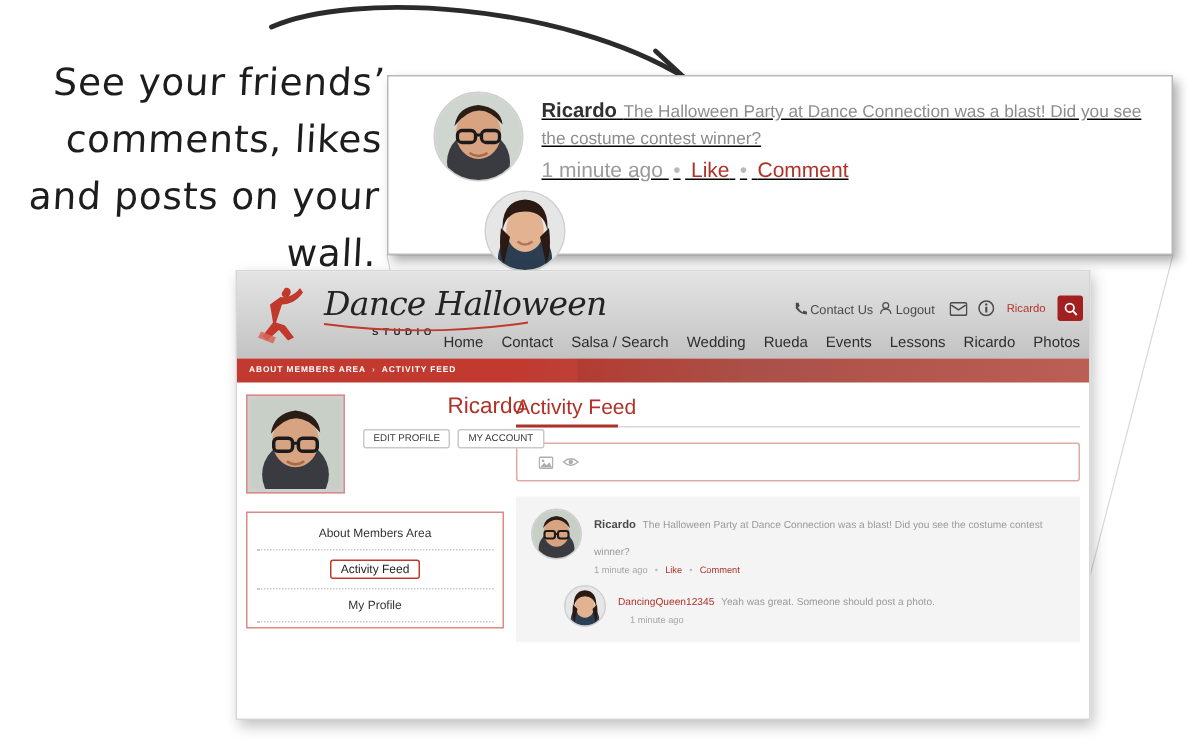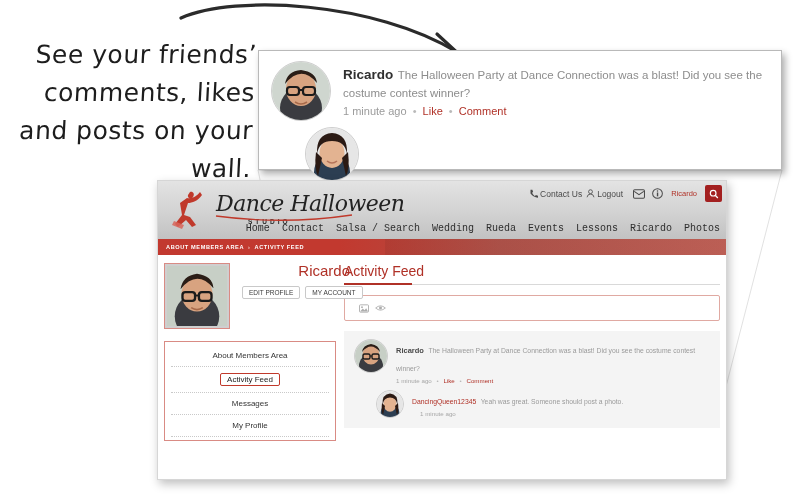--- a/index.html
+++ b/index.html
@@ -24,37 +24,37 @@
   
   .funnel{position:absolute;left:0;top:0;width:800px;height:500px;pointer-events:none;}
 
   
   .callout{
     position:absolute;left:258px;top:50px;width:524px;height:120px;
     background:#ffffff;border:1px solid #b9b9b9;
     box-shadow:3px 4px 7px rgba(0,0,0,.33);
     box-sizing:border-box;
   }
-  .co-post{position:relative;padding:10px 12px 0 12px;}
+  .co-post{position:relative;padding:10px 12px 0 30px;text-decoration:underline;}
   .co-row{display:flex;align-items:flex-start;}
   .avatar{
     border-radius:50%;background:#d8d8d8;flex:0 0 auto;
     border:1px solid #cfcfcf;
     box-shadow:inset 0 0 0 3px #fff;
     overflow:hidden;position:relative;
   }
   .av-a{width:58px;height:58px;}
   .av-b{width:52px;height:52px;}
   .av-face{position:absolute;left:0;top:0;width:100%;height:100%;}
 
   .co-body{padding-left:12px;padding-top:4px;flex:1;min-width:0;}
   .nm{font-weight:bold;color:#303030;font-size:13.5px;}
   .nm-red{color:#b03127;font-size:12px;font-weight:normal;}
   .txt{color:#8d8d8d;font-size:11.5px;}
-  .meta{color:#9b9b9b;font-size:11px;margin-top:4px;}
+  .meta{color:#9b9b9b;font-size:14px;margin-top:4px;}
   .lnk{color:#b03127;}
   .dot{color:#b9b9b9;padding:0 3px;}
   .co-reply{display:flex;align-items:flex-start;margin:6px 0 0 34px;}
   .co-reply .co-body{padding-top:6px;}
 
   
   .browser{
     position:absolute;left:157px;top:180px;width:570px;height:300px;
     background:#ffffff;border:1px solid #d6d6d6;
     box-shadow:2px 4px 9px rgba(0,0,0,.25);
@@ -70,32 +70,32 @@
   .logo-txt{
     position:absolute;left:50px;top:4px;
     font-family:"DejaVu Serif",serif;font-style:italic;
     font-size:22px;color:#232323;letter-spacing:-.5px;white-space:nowrap;
   }
   .logo-sub{
     position:absolute;left:82px;top:31px;
     font-size:6.5px;letter-spacing:3px;color:#2b2b2b;font-weight:bold;
   }
   .util{
-    position:absolute;right:4px;top:4px;display:flex;align-items:center;
+    position:absolute;right:4px;top:16px;display:flex;align-items:center;
     font-size:8.5px;color:#4a4a4a;gap:4px;
   }
   .util .u-i{display:inline-flex;align-items:center;gap:2px;}
   .uname{color:#b03127;font-size:7.5px;margin-left:4px;}
   .searchbtn{
     width:17px;height:17px;background:#a32020;border-radius:2px;
     display:inline-flex;align-items:center;justify-content:center;margin-left:4px;
   }
   .nav{
     position:absolute;right:6px;bottom:5px;display:flex;gap:12px;
-    font-size:10px;color:#2e2e2e;font-family:Liberation Mono, monospace;
+    font-size:10px;color:#2e2e2e;
   }
   .nav span{white-space:nowrap;}
 
   
   .crumb{
     position:relative;height:16px;
     background:linear-gradient(95deg,#c2392f 0%,#c2392f 32%,#b05047 60%,#b8564c 100%);
     color:#fff;font-size:5.6px;letter-spacing:.6px;font-weight:bold;
     display:flex;align-items:center;padding-left:8px;overflow:hidden;
   }
@@ -306,23 +306,20 @@
           </svg>
         </div>
       </div>
 
       <div class="menu">
         <div class="mi">
           <span>About Members Area</span>
         </div>
         <div class="mi mi-active">
           <span>Activity Feed</span>
-        </div>
-        <div class="mi">
-          <span>Messages</span>
         </div>
         <div class="mi">
           <span>My Profile</span>
         </div>
       </div>
     </div>
 
     <div class="main">
 
       <div class="feed-title">Activity Feed</div>

